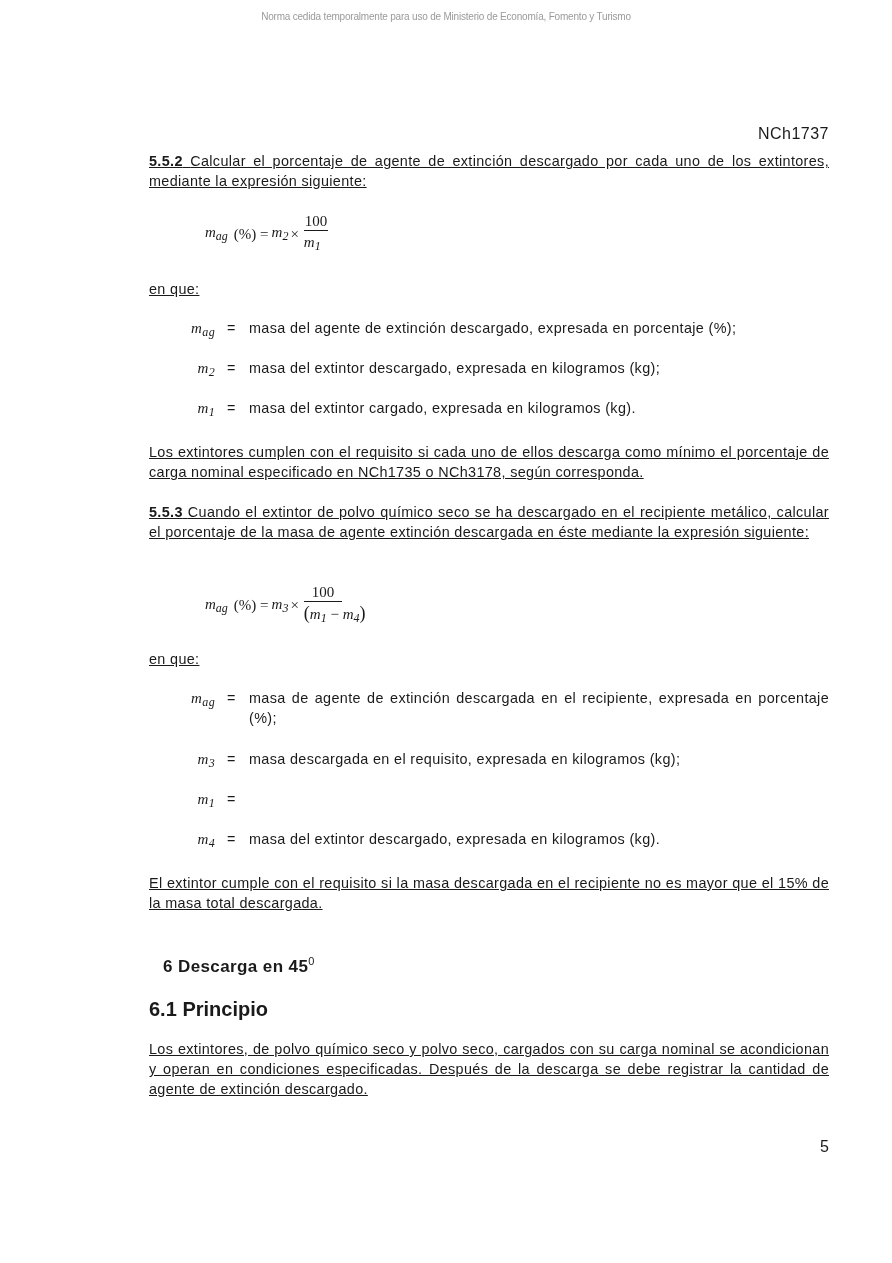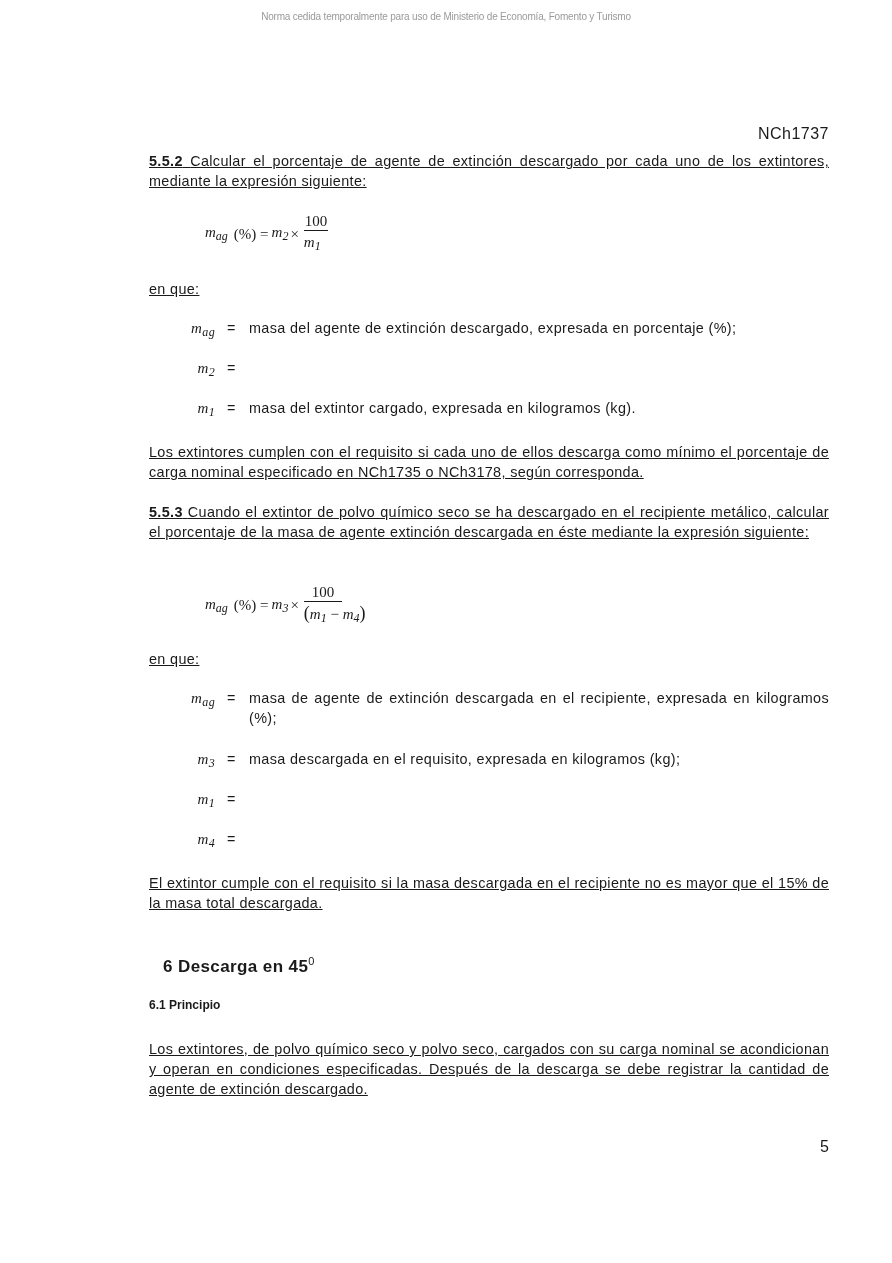--- a/index.html
+++ b/index.html
@@ -16,21 +16,21 @@
   .formula { left:205px; display:flex; align-items:center; }
   .frac { display:inline-flex; flex-direction:column; align-items:flex-start; margin-left:3px; }
   .frac .num { font-style:normal; font-size:15px; line-height:18px; padding:0 1px; border-bottom:1px solid #1a1a1a; }
   .frac .den { line-height:20px; padding-top:1px; }
   .def { left:149px; width:680px; display:flex; font-size:14.4px; line-height:20px; letter-spacing:0.35px; }
   .def .sym { width:78px; text-align:right; padding-right:12px; box-sizing:border-box; }
   .def .eq { width:22px; text-align:left; }
   .def .txt { flex:1; text-align:justify; }
   .h1 { left:163px; top:955px; font-size:17px; font-weight:bold; letter-spacing:0.4px; }
   .h1 sup { font-size:11px; font-weight:normal; vertical-align:7px; }
-  .h2 { left:149px; top:998px; font-size:12px; }
+  .h2 { left:149px; top:998px; font-size:20px; }
   .h2 b { font-weight:bold; }
   .pageno { right:63px; top:1138px; font-size:16px; }
 </style>
 </head>
 <body>
 
 <div class="abs watermark">Norma cedida temporalmente para uso de Ministerio de Economía, Fomento y Turismo</div>
 <div class="abs docid">NCh1737</div>
 
 <div class="abs para" style="top:151px">
@@ -52,20 +52,21 @@
 <div class="abs para" style="top:279px">en que:</div>
 
 <div class="abs def" style="top:318px">
   <span class="sym math"><span>m</span><sub>ag</sub></span>
   <span class="eq">=</span>
   <span class="txt">masa del agente de extinción descargado, expresada en porcentaje (%);</span>
 </div>
 <div class="abs def" style="top:358px">
   <span class="sym math"><span>m</span><sub>2</sub></span>
   <span class="eq">=</span>
+  <span class="txt">masa del extintor descargado, expresada en kilogramos (kg);</span>
 </div>
 <div class="abs def" style="top:398px">
   <span class="sym math"><span>m</span><sub>1</sub></span>
   <span class="eq">=</span>
   <span class="txt">masa del extintor cargado, expresada en kilogramos (kg).</span>
 </div>
 
 <div class="abs para" style="top:442px">Los extintores cumplen con el requisito si cada uno de ellos descarga como mínimo el porcentaje de carga nominal especificado en NCh1735 o NCh3178, según corresponda.</div>
 
 <div class="abs para" style="top:502px">
@@ -86,34 +87,35 @@
       <span>m</span><sub>4</sub><span class="up" style="font-size:18px">)</span>
     </span>
   </span>
 </div>
 
 <div class="abs para" style="top:649px">en que:</div>
 
 <div class="abs def" style="top:688px">
   <span class="sym math"><span>m</span><sub>ag</sub></span>
   <span class="eq">=</span>
-  <span class="txt">masa de agente de extinción descargada en el recipiente, expresada en kilogramos (%);</span>
+  <span class="txt">masa de agente de extinción descargada en el recipiente, expresada en porcentaje (%);</span>
 </div>
 <div class="abs def" style="top:749px">
   <span class="sym math"><span>m</span><sub>3</sub></span>
   <span class="eq">=</span>
   <span class="txt">masa descargada en el requisito, expresada en kilogramos (kg);</span>
 </div>
 <div class="abs def" style="top:789px">
   <span class="sym math"><span>m</span><sub>1</sub></span>
   <span class="eq">=</span>
 </div>
 <div class="abs def" style="top:829px">
   <span class="sym math"><span>m</span><sub>4</sub></span>
   <span class="eq">=</span>
+  <span class="txt">masa del extintor descargado, expresada en kilogramos (kg).</span>
 </div>
 
 <div class="abs para" style="top:873px">El extintor cumple con el requisito si la masa descargada en el recipiente no es mayor que el 15% de la masa total descargada.</div>
 
 <div class="abs h1"><span>6 Descarga en 45</span><sup>0</sup></div>
 <div class="abs h2">
   <b>6.1</b> <b>Principio</b>
 </div>
 <div class="abs para" style="top:1039px">Los extintores, de polvo químico seco y polvo seco, cargados con su carga nominal se acondicionan y operan en condiciones especificadas. Después de la descarga se debe registrar la cantidad de agente de extinción descargado.</div>
 

